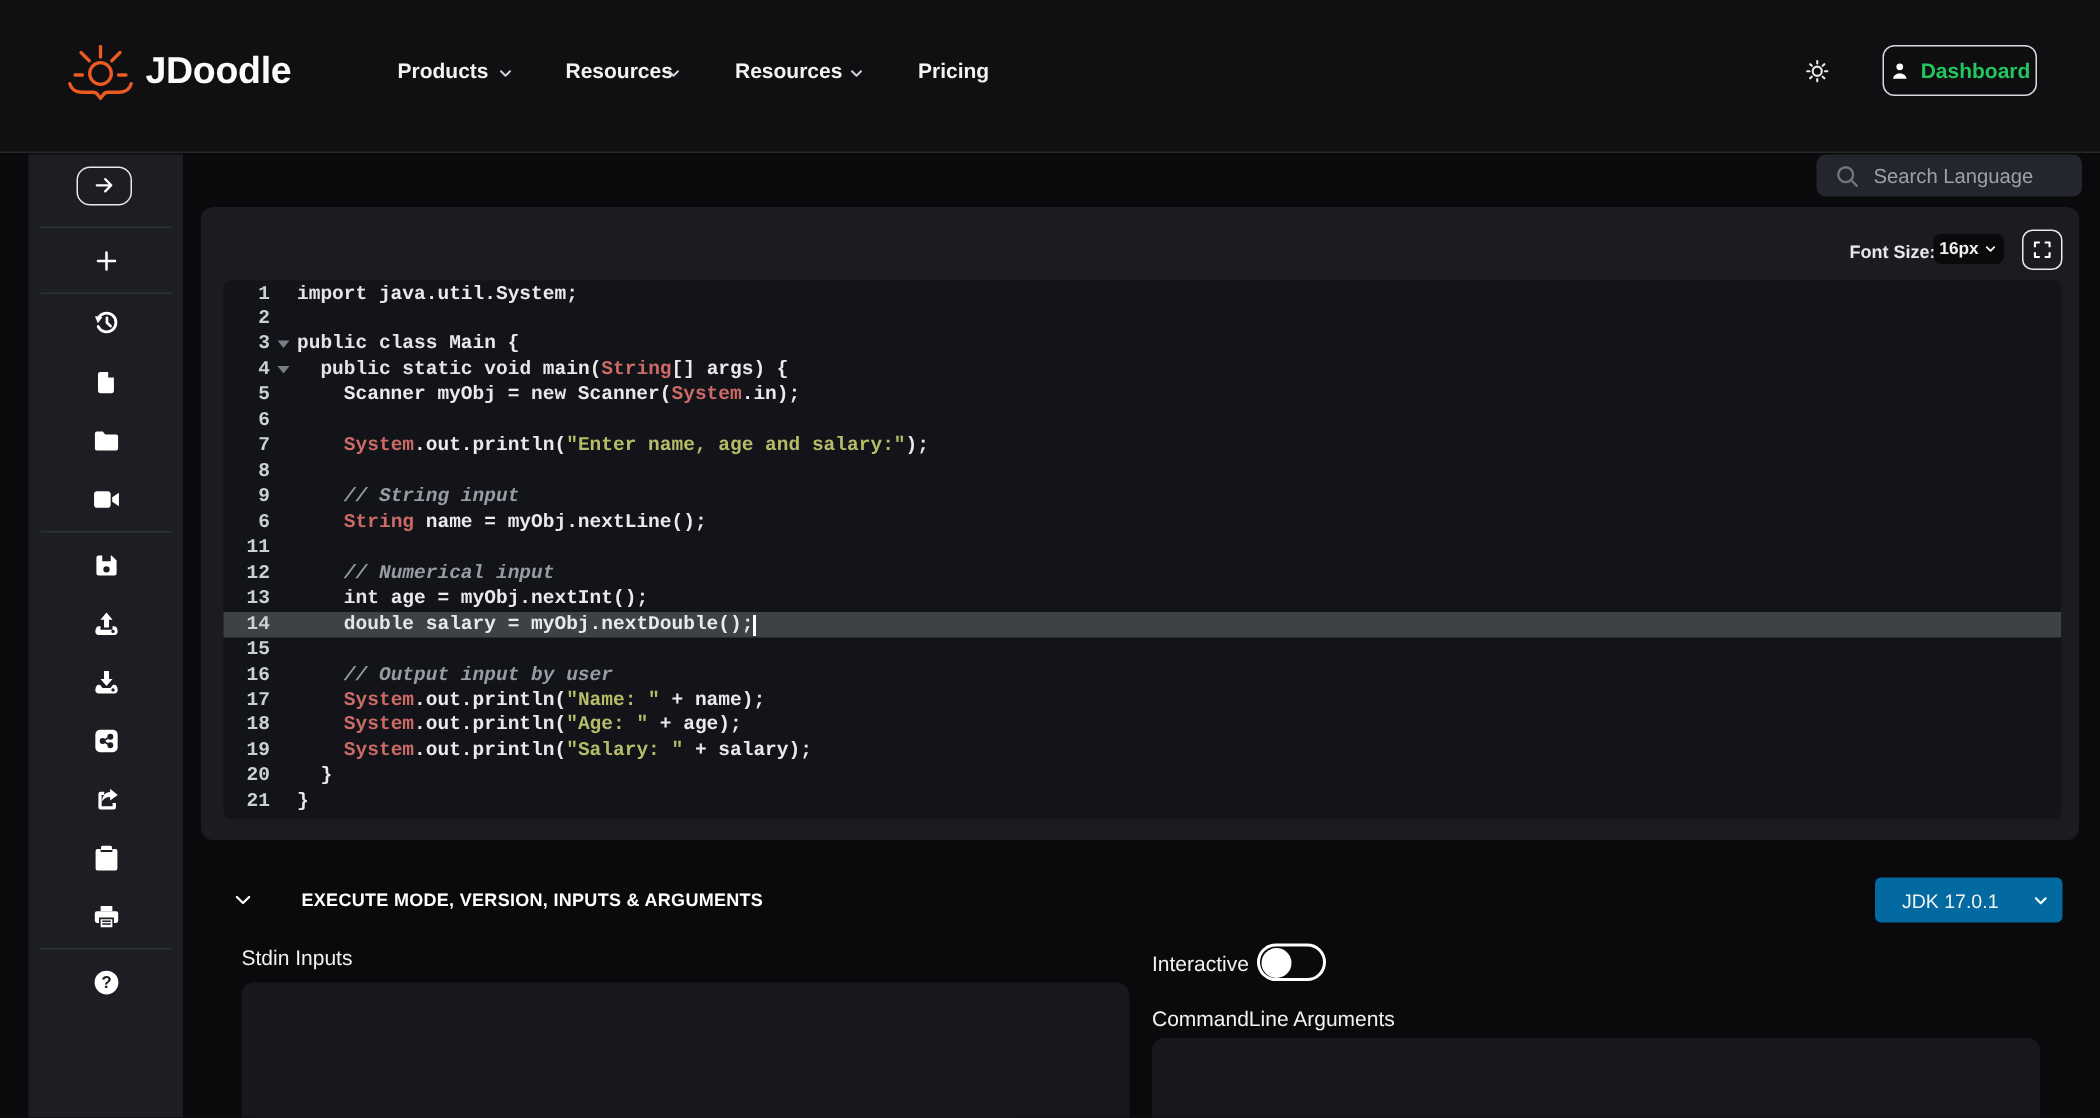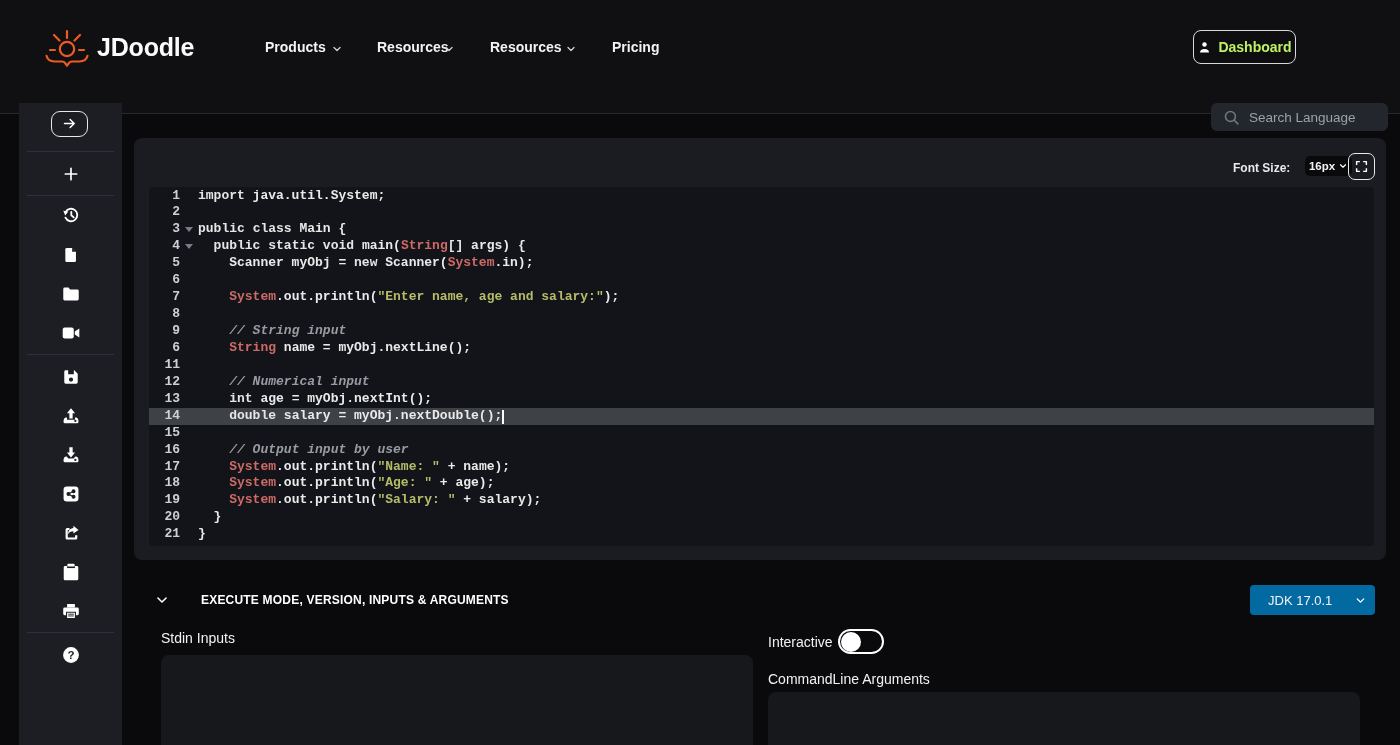--- a/index.html
+++ b/index.html
@@ -1,40 +1,40 @@
 <!DOCTYPE html>
 <html><head>
 <meta charset="utf-8">
 <style>
   * { margin:0; padding:0; box-sizing:border-box; }
   html,body { width:1400px; height:745px; background:#0a0a0c; overflow:hidden; }
   body { font-family:"Liberation Sans", sans-serif; position:relative; }
   .abs { position:absolute; }
 
   
-  #header { position:absolute; left:0; top:0; width:1400px; height:114px; background:#101012; border-bottom:1px solid #28282b; }
+  #header { position:absolute; left:0; top:0; width:1400px; height:102px; background:#101012; border-bottom:1px solid #28282b; }
   #logo-text { position:absolute; left:97px; top:33px; font-size:25px; font-weight:700; color:#fbfbfb; letter-spacing:-.2px; }
   .navlink { position:absolute; top:39px; font-size:14px; font-weight:600; color:#f2f3f4; }
   .chev { position:absolute; top:43px; }
 
-  #dash-btn { position:absolute; left:1193px; top:30px; width:103px; height:34px; border:1.5px solid #d7d9dc; border-radius:8px; background:#0e0e10; color:#bef264; font-size:14px; font-weight:600; display:flex; align-items:center; justify-content:center; gap:6px; }
+  #dash-btn { position:absolute; left:1255px; top:30px; width:103px; height:34px; border:1.5px solid #d7d9dc; border-radius:8px; background:#0e0e10; color:#22c55e; font-size:14px; font-weight:600; display:flex; align-items:center; justify-content:center; gap:6px; }
 
   
   #sidebar { position:absolute; left:19px; top:103px; width:103px; height:642px; background:#1c1e23; }
   .sdiv { position:absolute; left:8px; width:87px; height:1px; background:#2e3138; }
   .sicon { position:absolute; left:50%; transform:translate(-50%,-50%); }
   #arrow-btn { position:absolute; left:32px; top:7.5px; width:37px; height:26px; border:1.5px solid #e8e9ea; border-radius:9px; display:flex; align-items:center; justify-content:center; }
 
   
   #search { position:absolute; left:1211px; top:103px; width:177px; height:28px; background:#23262c; border-radius:6px; display:flex; align-items:center; }
   #search span { color:#9aa1ab; font-size:13.5px; margin-left:9px; }
 
   #panel { position:absolute; left:134px; top:138px; width:1252px; height:422px; background:#1b1c21; border-radius:8px; }
   #fontsize-label { position:absolute; left:1233px; top:161px; font-size:12px; color:#e8e9ea; font-weight:600; }
-  #fontsize-dd { position:absolute; left:1289px; top:156px; width:47px; height:20px; background:#0a0a0c; border-radius:5px; color:#f2f2f2; font-size:11.5px; font-weight:600; display:flex; align-items:center; justify-content:center; gap:3px;margin-left:16px; }
+  #fontsize-dd { position:absolute; left:1289px; top:156px; width:47px; height:20px; background:#0a0a0c; border-radius:5px; color:#f2f2f2; font-size:11.5px; font-weight:600; display:flex; align-items:center; justify-content:center; gap:3px; }
   #fs-btn { position:absolute; left:1348px; top:153px; width:27px; height:27px; border:1.5px solid #e8e9ea; border-radius:7px; display:flex; align-items:center; justify-content:center; }
 
   #editor { position:absolute; left:149px; top:187px; width:1225px; height:359px; background:#131419; border-radius:4px; font-family:"Liberation Mono", monospace; font-size:13px; font-weight:700; }
   #code { position:absolute; left:0; top:0.5px; }
   .cl { height:16.95px; line-height:16.95px; white-space:pre; position:relative; }
   .ln { display:inline-block; width:31px; text-align:right; color:#ccd0d5; }
   .ct { position:absolute; left:49px; top:0; }
   .k { color:#e5e5e5; }
   .r { color:#cc6a66; }
   .s { color:#b6bd68; }

